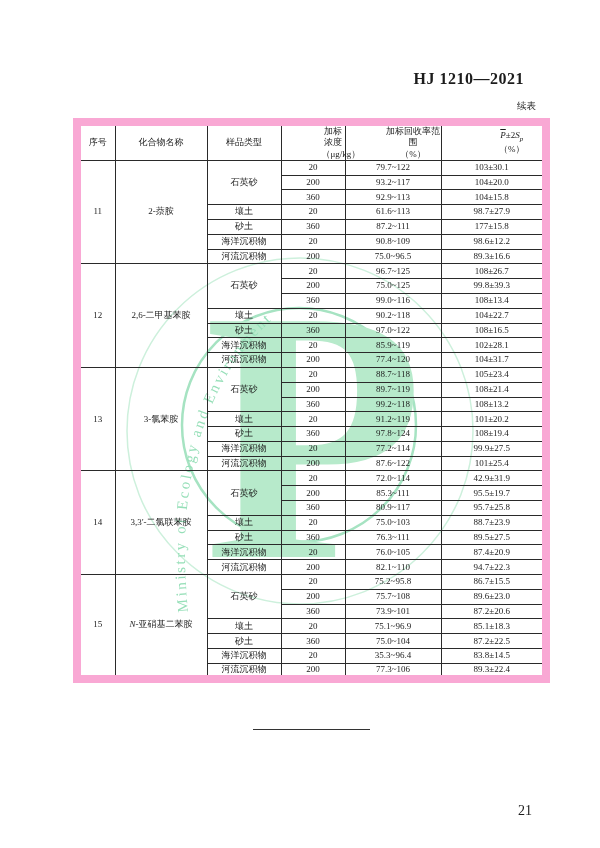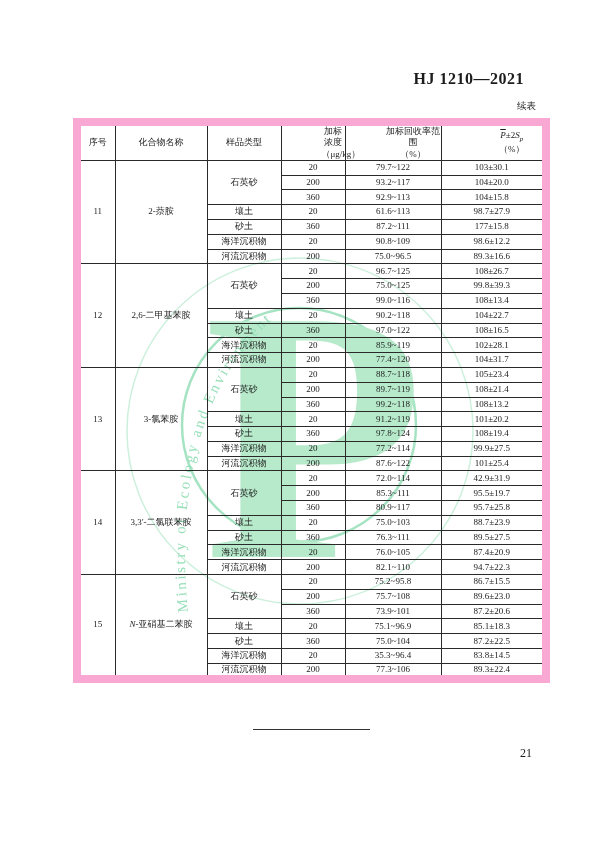--- a/index.html
+++ b/index.html
@@ -38,21 +38,21 @@
   table.recovery tbody tr { height:14.8px; }
   .hdr-line { display:block;padding-left:40px; }
   .ovl { text-decoration: overline; font-style: italic; }
   .ital { font-style: italic; }
   sub.small { font-size:7px; font-style:italic; }
 
   .footnote-rule {
     position:absolute; left:253px; top:729px; width:117px;
     border-top:1.6px solid #333;
   }
-  .page-number { position:absolute; top:746px; right:68px; font-size:12px; }
+  .page-number { position:absolute; top:803px; right:68px; font-size:14px; }
 </style>
 </head>
 <body>
 
 <div class="page">
 
   <svg class="watermark" width="600" height="848" viewBox="0 0 600 848" aria-hidden="true">
     <circle cx="300" cy="431" r="173" fill="none" stroke="#cdf0dc" stroke-width="1.5"></circle>
     <circle cx="299" cy="425" r="117" fill="none" stroke="#a6e3c2" stroke-width="2.5"></circle>
     <text x="204" y="557" font-family="Liberation Serif, DejaVu Serif, serif" font-weight="bold" font-size="360" fill="#b7eacb">P</text>

